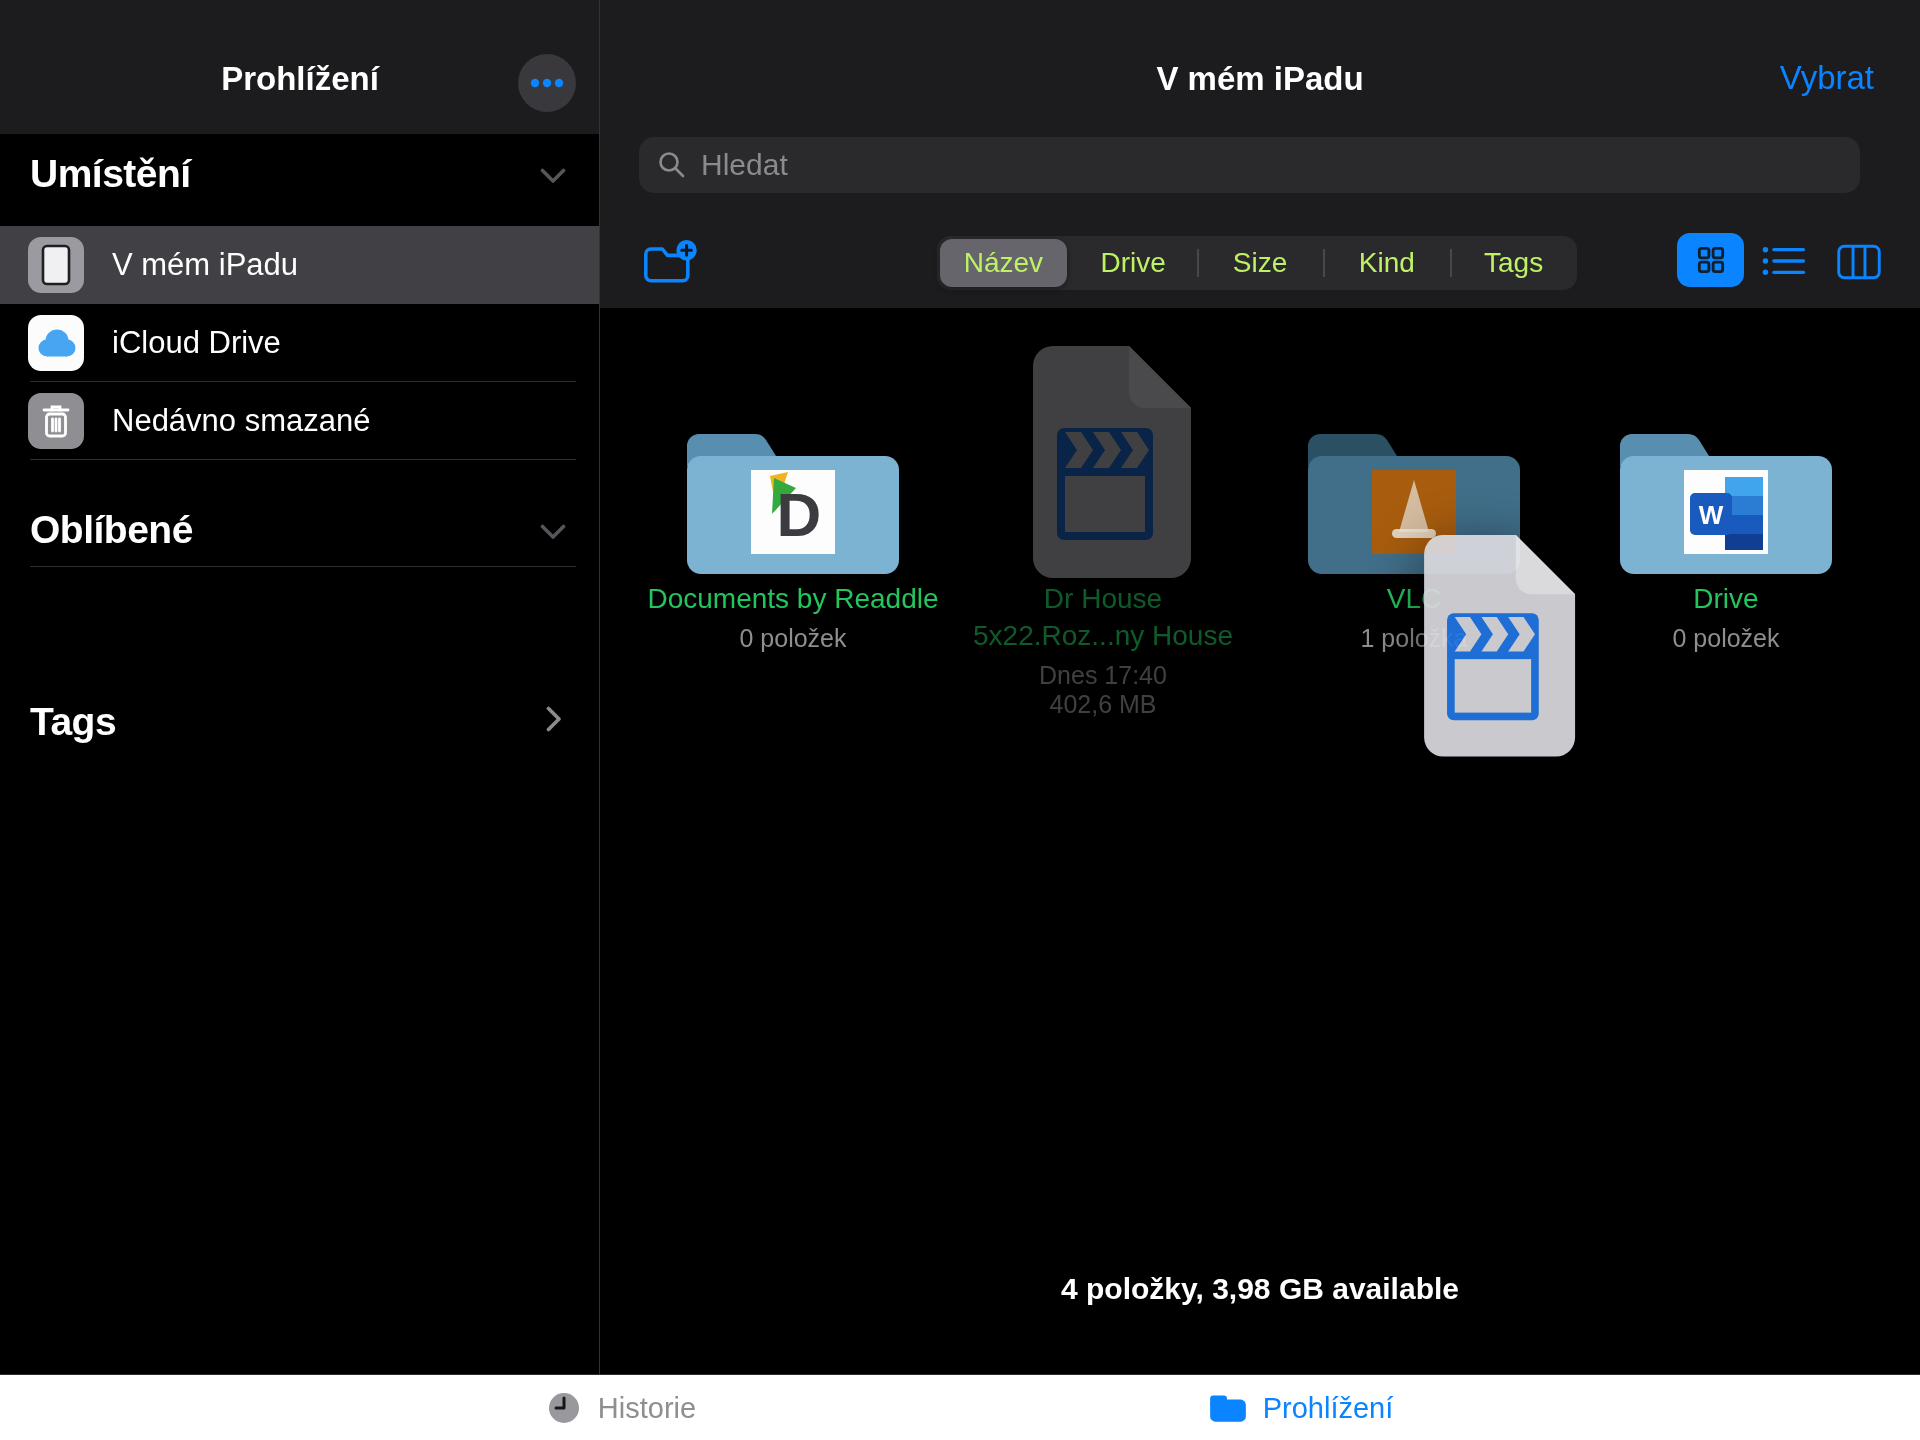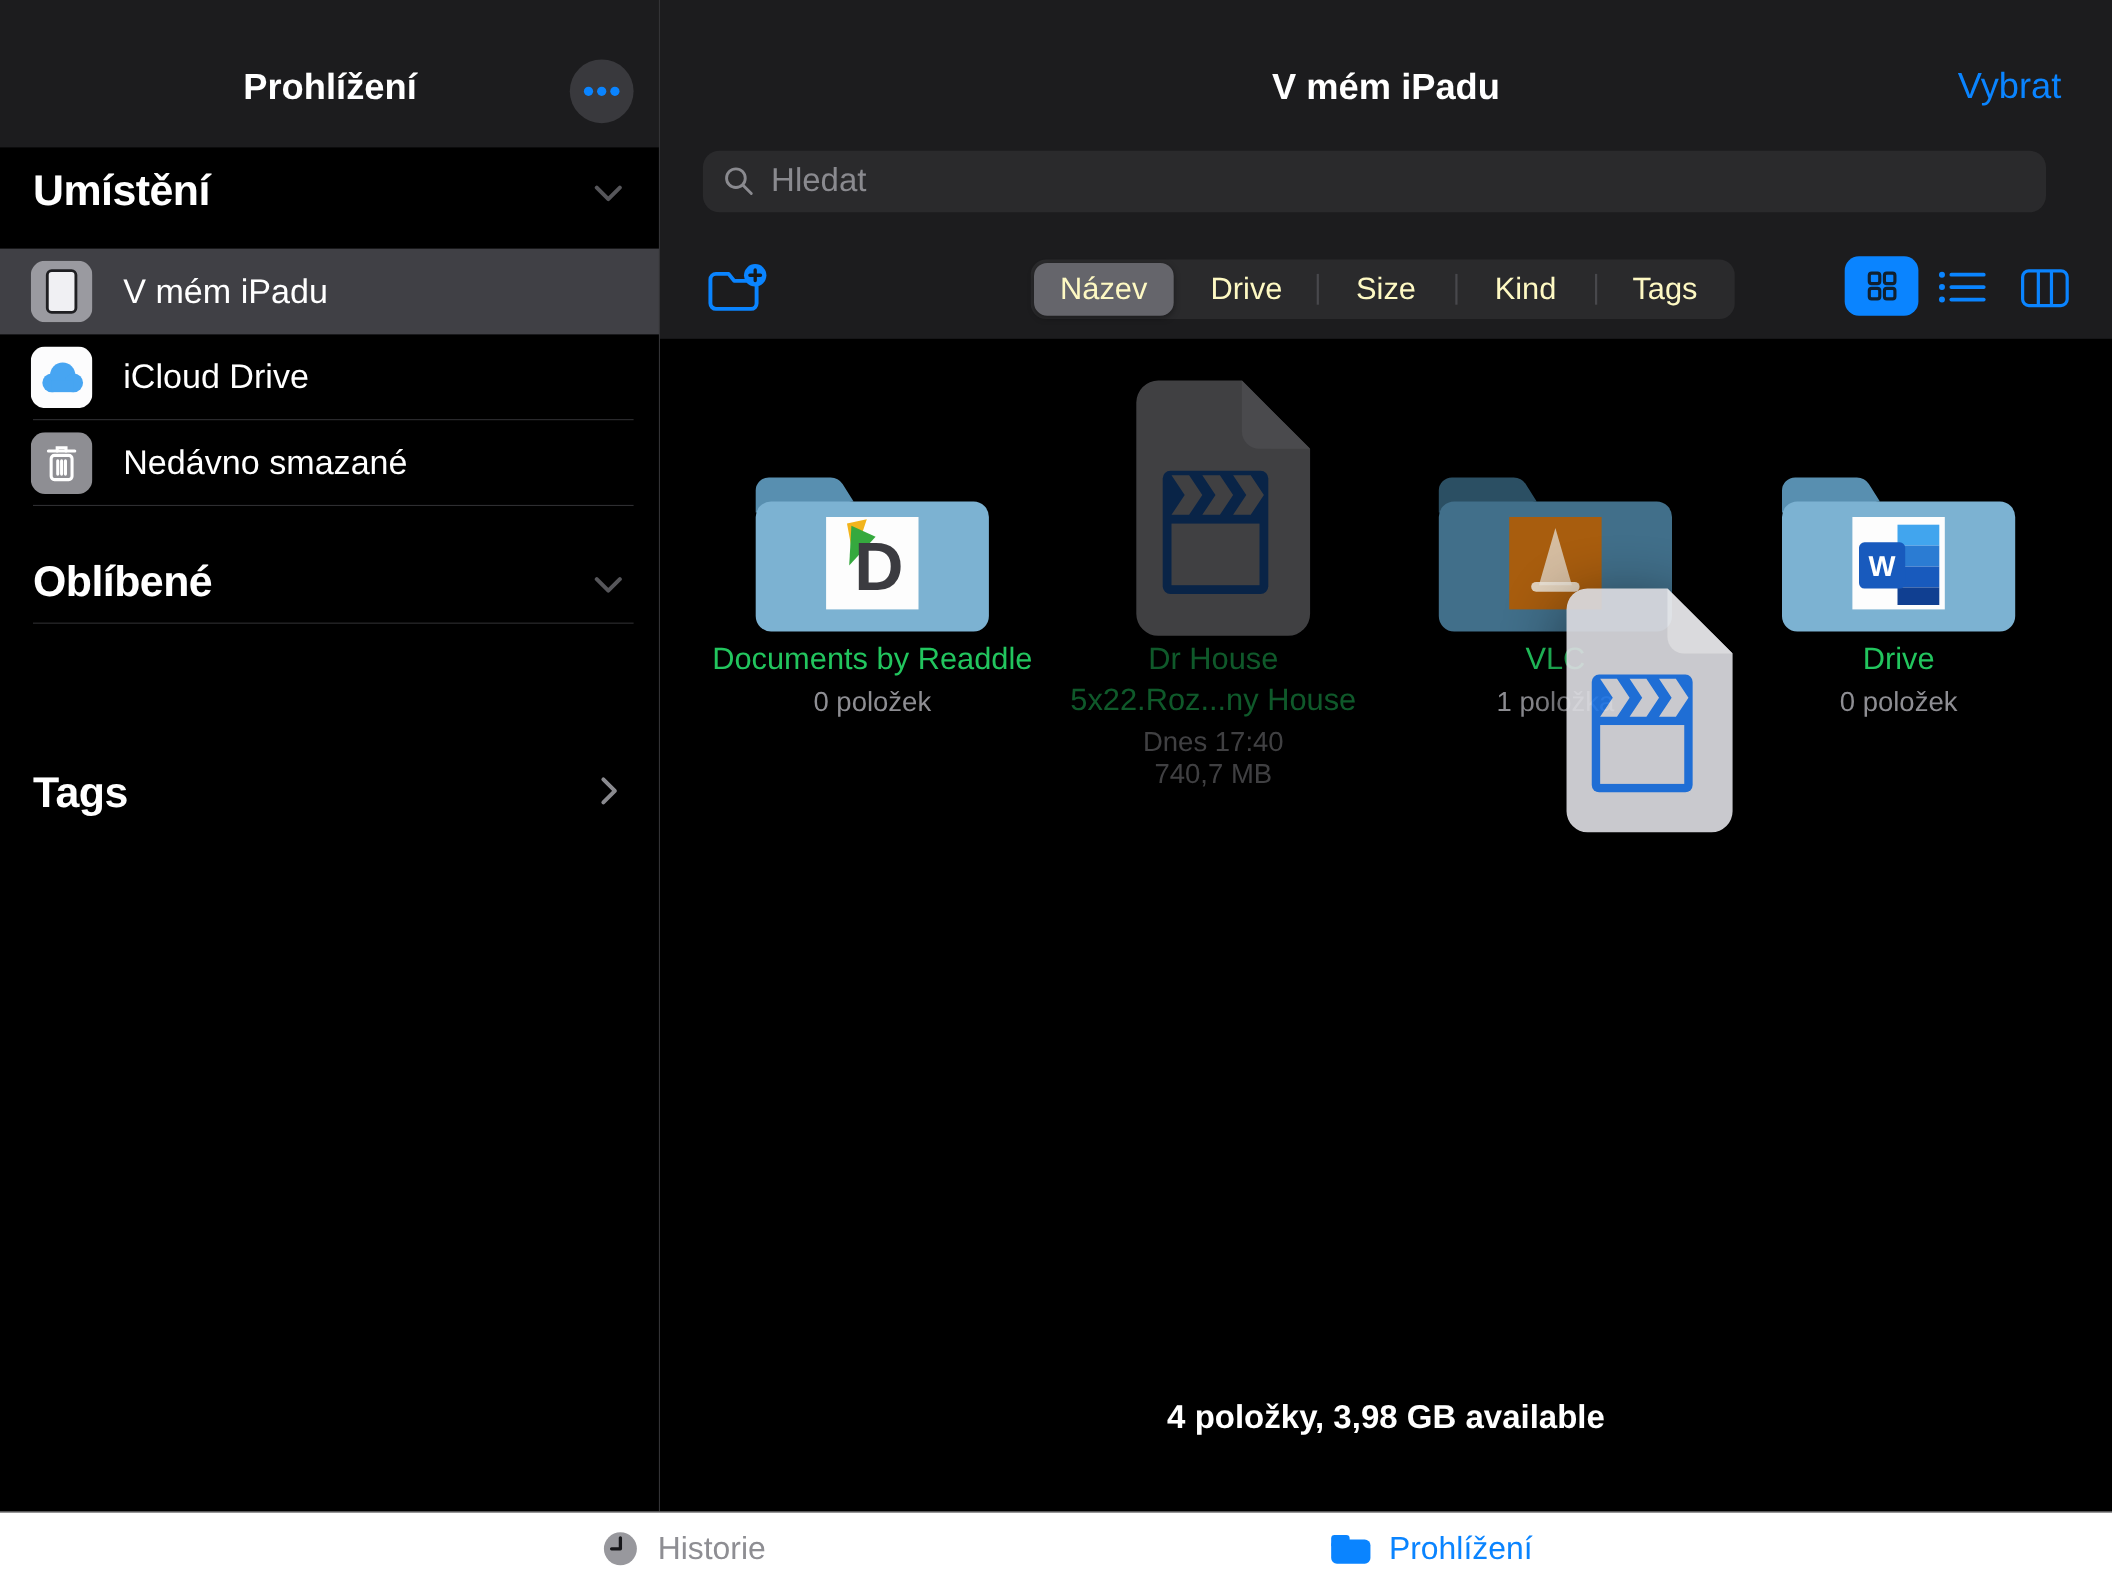--- a/index.html
+++ b/index.html
@@ -25,21 +25,21 @@
   .main{position:absolute;left:600px;top:0;width:1320px;height:1374px;background:#000;}
   .main-header{position:absolute;left:0;top:0;width:1320px;height:308px;background:#1c1c1e;}
   .main-title{position:absolute;left:0;top:60px;width:1320px;text-align:center;font-size:33px;font-weight:600;}
   .select-btn{position:absolute;right:40px;top:58px;font-size:33px;color:#0a84ff;background:none;border:none;font-family:inherit;cursor:pointer;}
   .searchbar{position:absolute;left:39px;top:137px;width:1221px;height:56px;background:#2a2a2c;border-radius:15px;display:flex;align-items:center;}
   .searchbar svg{margin-left:18px;flex:0 0 auto;}
   .searchbar input{flex:1;margin-left:12px;margin-right:16px;background:transparent;border:none;outline:none;color:#fff;font-size:30px;font-family:inherit;}
   .searchbar input::placeholder{color:#8a8a8f;}
   .newfolder-btn{position:absolute;left:42px;top:240px;background:none;border:none;padding:0;cursor:pointer;}
   .segmented{position:absolute;left:337px;top:236px;width:640px;height:54px;background:#2a2a2c;border-radius:14px;display:flex;padding:0;box-sizing:border-box;}
-  .seg{flex:1;display:flex;align-items:center;justify-content:center;font-size:28px;color:#fef9c3;background:none;border:none;font-family:inherit;position:relative;cursor:pointer;}
+  .seg{flex:1;display:flex;align-items:center;justify-content:center;font-size:28px;color:#bef264;background:none;border:none;font-family:inherit;position:relative;cursor:pointer;}
   .seg.sel{background:#65656b;border-radius:12px;margin:3px;box-shadow:0 2px 6px rgba(0,0,0,.35);}
   .seg.sepline::before{content:"";position:absolute;left:0;top:13px;bottom:13px;width:2px;background:#48484c;}
   .viewbtn{position:absolute;background:none;border:none;padding:0;cursor:pointer;}
   .viewbtn.grid-sel{left:1077px;top:233px;width:67px;height:54px;background:#0a84ff;border-radius:13px;display:flex;align-items:center;justify-content:center;}
   .viewbtn.list{left:1160px;top:244px;}
   .viewbtn.cols{left:1236px;top:244px;}
   
   .tile{position:absolute;width:260px;display:flex;flex-direction:column;align-items:center;cursor:pointer;}
   .tile .name{width:292px;margin-top:0;text-align:center;font-size:28px;line-height:37px;color:#22c55e;}
   .tile .meta{margin-top:7px;font-size:25px;line-height:29px;color:#8e8e93;text-align:center;}
@@ -227,21 +227,21 @@
         <rect x="44" y="84" width="96" height="112" rx="7" fill="#15509e"></rect>
         <g fill="#8e8e93">
           <polygon points="52,88 68,88 80,106 68,124 52,124 64,106"></polygon>
           <polygon points="80,88 96,88 108,106 96,124 80,124 92,106"></polygon>
           <polygon points="108,88 124,88 136,106 124,124 108,124 120,106"></polygon>
           <rect x="52" y="132" width="80" height="56"></rect>
         </g>
       </svg>
       <div class="name">Dr House 5x22.Roz...ny House</div>
       <div class="meta">Dnes 17:40</div>
-      <div class="meta" style="margin-top:0;">740,7 MB</div>
+      <div class="meta" style="margin-top:0;">402,6 MB</div>
     </div>
 
     <div class="tile t-vlc">
       <svg width="240" height="160" viewBox="0 0 240 160">
         <path d="M14 46 V26 a12 12 0 0 1 12-12 h56 a13 13 0 0 1 11 6 l10 16 z" fill="#2b4f63"></path>
         <rect x="14" y="36" width="212" height="118" rx="14" fill="#416f8a"></rect>
         <rect x="78" y="50" width="84" height="84" fill="#a85d0e"></rect>
         <polygon points="120,60 105,112 135,112" fill="#dfd5c6" opacity=".8"></polygon>
         <rect x="98" y="109" width="44" height="9" rx="4.5" fill="#ece6dc" opacity=".85"></rect>
       </svg>

